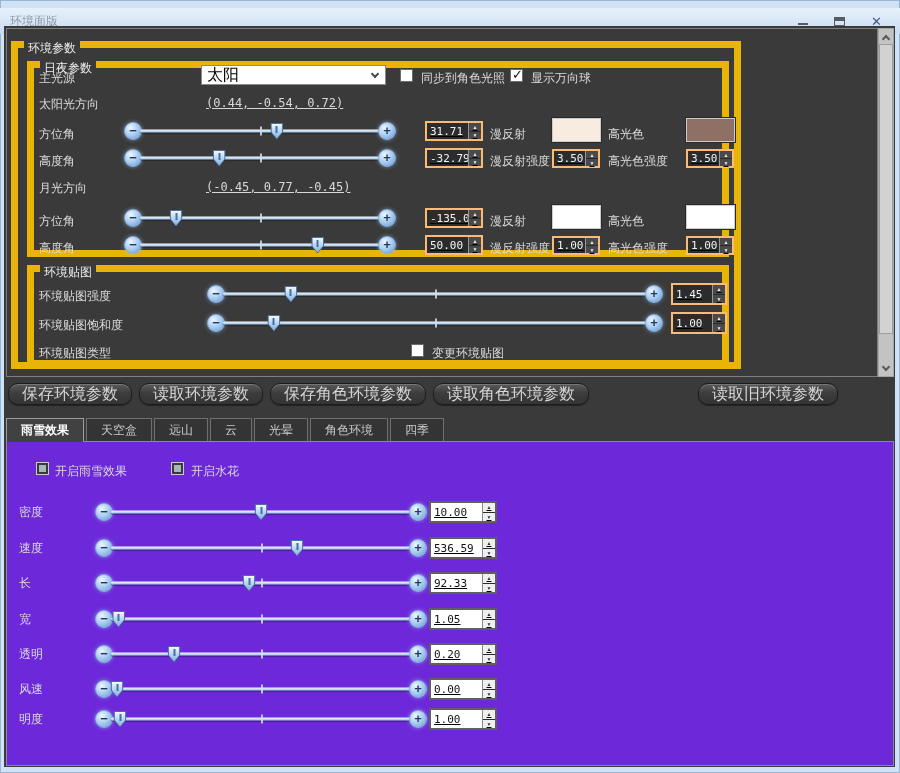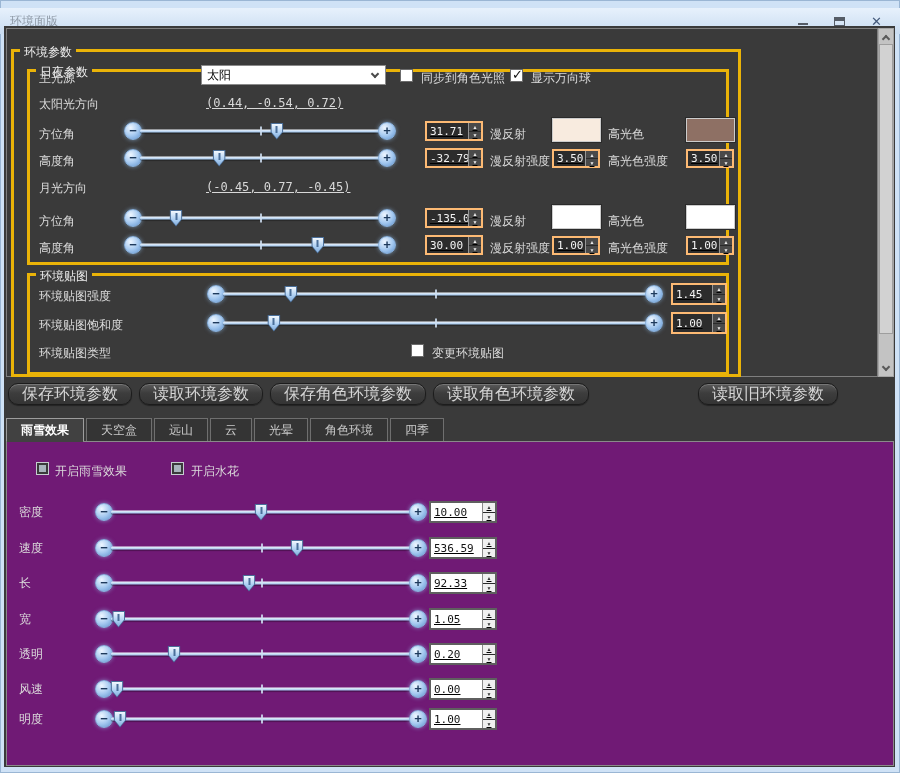--- a/index.html
+++ b/index.html
@@ -22,21 +22,21 @@
   .mono{font-family:"DejaVu Sans Mono","Liberation Mono",monospace;font-size:12px;color:#d8d8d8;white-space:nowrap;text-decoration:underline;}
   
   .viewport{position:absolute;left:2px;top:2px;width:872px;height:349px;border:1px solid #7f7f7f;}
   .vscroll{position:absolute;left:874px;top:2px;width:16px;height:349px;background:#c3c3c3;border:1px solid #a5a5a5;}
   .vscroll .arrow{position:absolute;left:0;width:14px;height:14px;display:flex;align-items:center;justify-content:center;}
   .vscroll .chev{width:6px;height:6px;border-left:2px solid #5a5a5a;border-bottom:2px solid #5a5a5a;}
   .vscroll .up{top:1px;} .vscroll .up .chev{transform:rotate(135deg);margin-top:3px;}
   .vscroll .down{bottom:1px;} .vscroll .down .chev{transform:rotate(-45deg);margin-bottom:3px;}
   .vscroll .thumb{position:absolute;left:0;top:15px;width:14px;height:290px;background:#d2d2d2;border:1px solid #9e9e9e;}
   
-  .group{position:absolute;border:3px solid #eab308;margin-top:8px;}
+  .group{position:absolute;border:7px solid #eab308;}
   .glabel{position:absolute;top:-8px;left:6px;background:#3a3a3a;padding:0 4px;font-size:12px;color:#ececec;white-space:nowrap;}
   
   .hslider{position:absolute;}
   .sl-btn{position:absolute;top:50%;transform:translateY(-50%);width:18px;height:18px;border-radius:50%;
     background:radial-gradient(circle at 35% 30%,#eef6ff,#a5c9f0 52%,#5f93cf);
     border:1px solid #8ab2de;box-shadow:0 0 4px rgba(150,195,240,.65);
     color:#1e3a5c;font-weight:bold;font-size:13px;line-height:15px;text-align:center;}
   .sl-minus{left:0;} .sl-plus{right:0;}
   .sl-track{position:absolute;left:16px;right:16px;top:50%;height:3px;transform:translateY(-50%);
     background:linear-gradient(#f4f9ff,#9cc2ea);border-radius:2px;box-shadow:0 1px 1px rgba(0,0,0,.55);}
@@ -53,21 +53,21 @@
     font-family:"DejaVu Sans Mono","Liberation Mono",monospace;font-size:11px;color:#f2f2f2;overflow:hidden;}
   .spin .btns{width:13px;border-left:1px solid #979797;display:flex;flex-direction:column;}
   .spin .btns span{flex:1;display:flex;align-items:center;justify-content:center;font-size:5px;color:#ececec;background:#4a4a4a;}
   .spin .btns span + span{border-top:1px solid #2a2a2a;}
   .spin.spin-light{background:#ffffff;border-color:#5f5f5f;}
   .spin.spin-light .val{color:#111;}
   .spin.spin-light .btns{border-left-color:#8a8a8a;}
   .spin.spin-light .btns span{background:#efefef;color:#333;}
   
   .dd{position:absolute;display:flex;align-items:center;background:#fff;border:1px solid #8a8a8a;}
-  .dd .val{flex:1;padding:8px 5px;font-size:12px;color:#000;white-space:nowrap;overflow:hidden;}
+  .dd .val{flex:1;padding:8px 5px;font-size:16px;color:#000;white-space:nowrap;overflow:hidden;}
   .dd .chev-box{width:20px;display:flex;align-items:center;justify-content:center;}
   .dd .chev{width:6px;height:6px;border-right:2px solid #4a4a4a;border-bottom:2px solid #4a4a4a;transform:rotate(45deg);margin-top:-3px;}
   .dd.disabled{background:#c5c5c5;}
   .dd.disabled .val{font-family:"DejaVu Sans Mono","Liberation Mono",monospace;color:#1c1c1c;}
   .dd.disabled .chev{border-color:#7e7e7e;}
   
   .cb{position:absolute;width:13px;height:13px;background:#fff;border:1px solid #6b6b6b;}
   .cb.checked::after{content:"✓";position:absolute;left:1px;top:-3px;font-size:13px;font-weight:bold;color:#101010;}
   .cb-flat{position:absolute;width:13px;height:13px;border:1px solid #c7ccd1;background:#3a3a3a;
     display:flex;align-items:center;justify-content:center;}
@@ -81,21 +81,21 @@
     box-shadow:inset 0 1px 0 rgba(255,255,255,.18),0 1px 1px rgba(0,0,0,.4);
     color:#d6d6d6;font-size:16px;white-space:nowrap;cursor:default;}
   .action-btn:last-child{margin-left:102px;}
   
   .tabbar{position:absolute;left:2px;top:392px;height:23px;display:flex;align-items:flex-end;gap:2px;z-index:2;}
   .tab{height:23px;padding:0 14px;display:flex;align-items:center;justify-content:center;
     background:#343434;border:1px solid #6f6f6f;border-bottom:none;color:#c9c9c9;font-size:12px;white-space:nowrap;}
   .tab.active{background:#414141;color:#ffffff;font-weight:bold;border-color:#9d9d9d;position:relative;}
   .tab.active::after{content:"";position:absolute;left:0;right:0;bottom:-1px;height:1px;background:#414141;}
   
-  .panel{position:absolute;left:2px;top:415px;width:888px;height:325px;border:1px solid #8a8a8a;background:#701a75;}
+  .panel{position:absolute;left:2px;top:415px;width:888px;height:325px;border:1px solid #8a8a8a;background:#6d28d9;}
   .rs-row{position:absolute;left:0;right:0;height:24px;}
   .rs-label{position:absolute;left:12px;top:4px;font-size:12px;color:#dcdcdc;white-space:nowrap;}
 </style>
 </head>
 <body>
 
 <div class="win">
   <div class="titlebar">
     <span class="title-text">环境面版</span>
     <span class="win-controls">
@@ -215,21 +215,21 @@
       <span class="abs lbl" style="left:32px;top:211px">高度角</span>
       <div class="hslider" style="left:117px;top:206px;width:272px;height:20px">
           <span class="sl-btn sl-minus">−</span>
           <div class="sl-track">
             <span class="sl-tick"></span>
             <span class="sl-handle" style="left:74%"></span>
           </div>
           <span class="sl-btn sl-plus">+</span>
         </div>
       <div class="spin" style="left:418px;top:206px;width:58px;height:20px">
-          <span class="val">30.00</span>
+          <span class="val">50.00</span>
           <span class="btns">
             <span>▲</span>
             <span>▼</span>
           </span>
         </div>
       <span class="abs lbl" style="left:483px;top:211px">漫反射强度</span>
       <div class="spin" style="left:545px;top:207px;width:48px;height:19px">
           <span class="val">1.00</span>
           <span class="btns">
             <span>▲</span>

